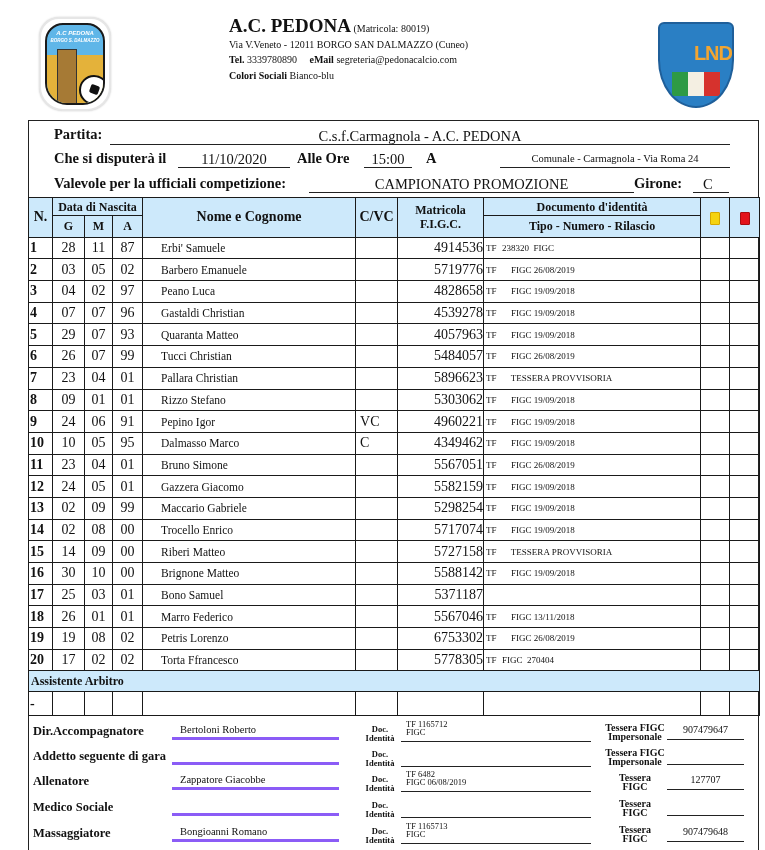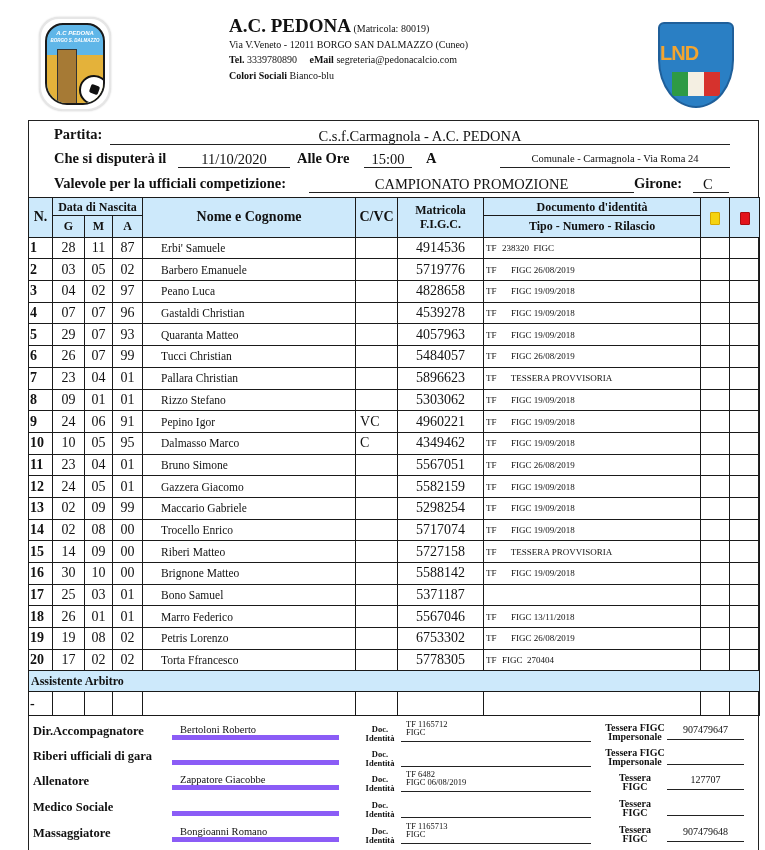--- a/index.html
+++ b/index.html
@@ -14,51 +14,51 @@
   .logo-left .ball { position: absolute; left: 32px; top: 50px; width: 30px; height: 30px; border-radius: 50%; background: #fff; border: 2px solid #111; }
   .logo-left .ball::after { content: ""; position: absolute; left: 9px; top: 8px; width: 9px; height: 9px; background: #111; border-radius: 2px; transform: rotate(20deg); }
   .logo-left .txt { position: absolute; left: 0; right: 0; top: 5px; text-align: center; font-family: "Liberation Sans", sans-serif; font-weight: bold; font-style: italic; font-size: 6px; color: #fff; line-height: 7px; }
 
   .club-info { position: absolute; left: 229px; top: 18px; font-size: 10px; line-height: 15.5px; }
   .club-info .name { font-size: 19px; font-weight: bold; }
   .club-info .matr { font-size: 10px; }
   .club-info b { font-weight: bold; }
 
   .logo-right { position: absolute; left: 658px; top: 22px; width: 76px; height: 86px; background: #2a7fc4; border: 2px solid #1f5f9a; border-radius: 6px 6px 38px 38px / 6px 6px 48px 48px; overflow: hidden; }
-  .logo-right .lnd { position: absolute; left: 0; right: 0; top: 18px; text-align: left; font-family: "Liberation Sans", sans-serif; font-weight: bold; font-size: 20px; color: #f2a531; letter-spacing: -1px; }
+  .logo-right .lnd { position: absolute; left: 0; right: 0; top: 18px; text-align: right; font-family: "Liberation Sans", sans-serif; font-weight: bold; font-size: 20px; color: #f2a531; letter-spacing: -1px; }
   .logo-right .flag { position: absolute; left: 12px; right: 12px; top: 48px; height: 24px; display: flex; }
   .logo-right .flag span { flex: 1; }
   .logo-right .g { background: #2e9a45; } .logo-right .w { background: #f4efe2; } .logo-right .r { background: #d6322d; }
 
   
   .frame { position: absolute; left: 28px; top: 120px; width: 731px; height: 740px; border: 1.5px solid #222; }
 
   .field-row { position: absolute; font-weight: bold; font-size: 14.5px; }
   .uline { position: absolute; border-bottom: 1px solid #222; font-weight: normal; text-align: center; font-size: 14.5px; line-height: 16px; }
 
   
   table.players { position: absolute; left: 28px; top: 197px; border-collapse: collapse; table-layout: fixed; width: 731px; }
   table.players td, table.players th { border: 1.5px solid #1a1a1a; height: 21.7px; padding: 0; overflow: hidden; white-space: nowrap; }
   table.players th { background: #cde9fb; font-weight: bold; font-size: 12px; line-height: 14px; }
   table.players th.big { font-size: 14px; }
   td.num { font-weight: bold; font-size: 14px; padding-left: 1px !important; }
   td.dt { text-align: center; font-size: 14px; }
   td.nm { font-size: 11.5px; padding-left: 18px !important; }
   td.cvc { font-size: 14px; padding-left: 4px !important; }
-  td.mat { text-align: center; font-size: 14px; }
+  td.mat { text-align: right; font-size: 14px; }
   td.doc { font-size: 9px; padding-left: 2px !important; }
   td.doc .t { display: inline-block; width: 16px; }
   tr.section td { background: #cde9fb; font-weight: bold; font-size: 12px; padding-left: 2px; border-left: 1.5px solid #1a1a1a; }
   .card { display: inline-block; width: 10px; height: 13px; border-radius: 1px; vertical-align: middle; }
   .card.yellow { background: #f5d311; border: 1px solid #d6a800; }
   .card.red { background: #e3131b; border: 1px solid #a80c10; }
 
   
   .staff-label { position: absolute; left: 33px; font-weight: bold; font-size: 12.5px; }
-  .staff-name { position: absolute; left: 172px; width: 167px; border-bottom: 5px solid #8b5cf6; font-size: 10.5px; padding-left: 8px; height: 17px; line-height: 14px; }
+  .staff-name { position: absolute; left: 172px; width: 167px; border-bottom: 3px solid #8b5cf6; font-size: 10.5px; padding-left: 8px; height: 17px; line-height: 14px; }
   .doc-label { position: absolute; left: 360px; width: 40px; text-align: center; font-weight: bold; font-size: 8.5px; line-height: 8.5px; }
   .doc-val { position: absolute; left: 401px; width: 190px; border-bottom: 1px solid #222; font-size: 8.5px; line-height: 8px; height: 22px; padding-left: 5px; }
   .tess-label { position: absolute; left: 604px; width: 62px; text-align: center; font-weight: bold; font-size: 10px; line-height: 8.5px; }
   .tess-val { position: absolute; left: 667px; width: 77px; border-bottom: 1px solid #222; font-size: 10px; height: 17px; line-height: 14px; text-align: center; }
 </style>
 </head>
 <body>
 
 <div class="logo-left">
   <div class="inner">
@@ -394,21 +394,21 @@
   </tbody>
 </table>
 
 <div id="staff">
     <div class="staff-label" style="top:724px">Dir.Accompagnatore</div>
     <div class="staff-name" style="top:723px">Bertoloni Roberto</div>
     <div class="doc-label" style="top:725px"><span>Doc.</span><br><span>Identità</span></div>
     <div class="doc-val" style="top:720px"><span>TF   1165712</span><br><span>FIGC</span></div>
     <div class="tess-label" style="top:724px"><span>Tessera FIGC</span><br><span>Impersonale</span></div>
     <div class="tess-val" style="top:723px">907479647</div>
-    <div class="staff-label" style="top:749px">Riberi ufficiali di gara</div>
+    <div class="staff-label" style="top:749px">Addetto seguente di gara</div>
     <div class="staff-name" style="top:748px"></div>
     <div class="doc-label" style="top:750px"><span>Doc.</span><br><span>Identità</span></div>
     <div class="doc-val" style="top:745px"><span></span><br><span></span></div>
     <div class="tess-label" style="top:749px"><span>Tessera FIGC</span><br><span>Impersonale</span></div>
     <div class="tess-val" style="top:748px"></div>
     <div class="staff-label" style="top:774px">Allenatore</div>
     <div class="staff-name" style="top:773px">Zappatore Giacobbe</div>
     <div class="doc-label" style="top:775px"><span>Doc.</span><br><span>Identità</span></div>
     <div class="doc-val" style="top:770px"><span>TF   6482</span><br><span>FIGC 06/08/2019</span></div>
     <div class="tess-label" style="top:774px"><span>Tessera</span><br><span>FIGC</span></div>

